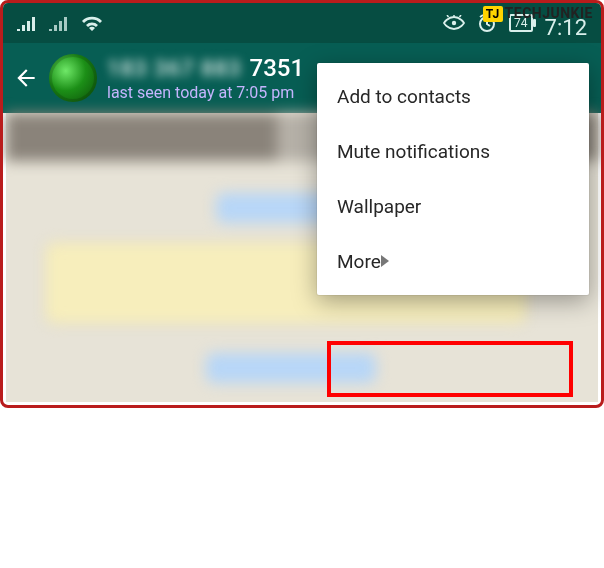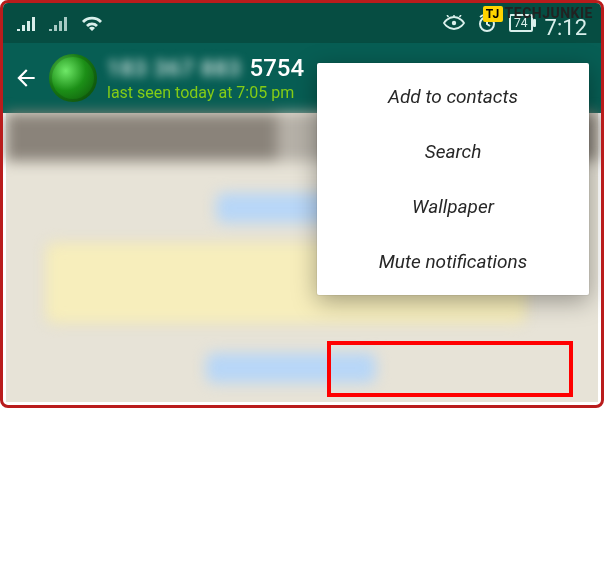--- a/index.html
+++ b/index.html
@@ -14,31 +14,31 @@
   .battery-box { border: 2px solid #d9efeb; border-radius: 2px; padding: 0 3px; font-size: 12px; line-height: 14px; position: relative; }
   .battery-box::after { content: ""; position: absolute; right: -5px; top: 3px; width: 3px; height: 8px; background: #d9efeb; border-radius: 1px; }
   .clock { font-size: 22px; font-weight: 400; margin-top: 8px; }
   .appbar { background: #075e54; height: 70px; display: flex; align-items: center; padding: 0 10px; color: #fff; gap: 10px; }
   .back-btn { color: #fff; display: flex; align-items: center; }
   .avatar { width: 48px; height: 48px; border-radius: 50%; background: radial-gradient(circle at 35% 35%, #6fe868 0%, #1c8f17 45%, #0b4a08 100%); box-shadow: inset 0 0 0 3px rgba(0,0,0,0.15); }
   .titles { display: flex; flex-direction: column; line-height: 1.25; }
   .contact-row { display: flex; align-items: baseline; gap: 8px; }
   .contact-blur { filter: blur(5px); font-size: 22px; font-weight: 500; color: #dfece9; letter-spacing: 1px; }
   .contact-num { font-size: 24px; font-weight: 500; }
-  .lastseen { font-size: 16px; color: #84cc16; }
+  .lastseen { font-size: 16px; color: #c4b5fd; }
   .chatbg { position: absolute; top: 110px; left: 3px; right: 3px; bottom: 3px; background: #e7e3d7; }
   .blur-layer { position: absolute; inset: 0; filter: blur(7px); }
   .tabbar { position: absolute; top: 0; left: 0; right: 0; height: 48px; background: #a9a39a; display: flex; }
   .tabbar .dark { background: #8a837a; flex: 1; }
   .tabbar .light { background: #b6b1a8; width: 50px; }
   .bubble { position: absolute; border-radius: 8px; }
   .bubble.blue { background: #b7d6f7; }
   .bubble.yellow { background: #f7eebc; border: 1px solid #e8d98f; }
   .menu { position: absolute; top: 60px; right: 12px; width: 272px; background: #fff; border-radius: 2px; box-shadow: 0 6px 24px rgba(0,0,0,0.35), 0 0 0 1px rgba(0,0,0,0.05); padding: 6px 0; }
-  .menu-item { padding: 16px 20px; font-size: 19px; color: #272727; display: flex; align-items: center; justify-content: center; cursor: pointer; font-style: italic; }
+  .menu-item { padding: 16px 20px; font-size: 19px; color: #272727; display: flex; align-items: center; justify-content: flex-start; cursor: pointer; }
   .highlight-box { position: absolute; border: 4px solid #ff0000; pointer-events: none; }
   .chev { color: #777; font-size: 14px; }
 </style>
 </head>
 <body>
 
 <div class="frame">
 
   <div class="watermark">
     <span class="tj">TJ</span><span>TECHJUNKIE</span>
@@ -84,21 +84,21 @@
   <div class="appbar">
     <span class="back-btn">
       <svg width="26" height="26" viewBox="0 0 24 24">
           <path fill="#fff" d="M20 11H7.8l5.6-5.6L12 4l-8 8 8 8 1.4-1.4L7.8 13H20z"></path>
         </svg>
     </span>
     <div class="avatar"></div>
     <div class="titles">
       <div class="contact-row">
         <span class="contact-blur">183 367 883</span>
-        <span class="contact-num">5754</span>
+        <span class="contact-num">7351</span>
       </div>
       <span class="lastseen">last seen today at 7:05 pm</span>
     </div>
   </div>
 
   <div class="chatbg">
     <div class="blur-layer">
       <div class="tabbar">
         <div class="dark"></div>
           <div class="light"></div>
@@ -109,25 +109,30 @@
       <div class="bubble blue" style="top:240px; left:200px; width:170px; height:30px;"></div>
       <div class="bubble blue" style="top:380px; left:190px; width:160px; height:30px;"></div>
     </div>
   </div>
 
   <div class="menu">
     <div class="menu-item">
       <span>Add to contacts</span>
     </div>
     <div class="menu-item">
-      <span>Search</span>
+      <span>Mute notifications</span>
     </div>
     <div class="menu-item">
       <span>Wallpaper</span>
     </div>
     <div class="menu-item">
-      <span>Mute notifications</span>
+      <span>More</span>
+      <span class="chev">
+        <svg width="8" height="12" viewBox="0 0 8 12">
+            <path fill="#777" d="M0 0l8 6-8 6z"></path>
+          </svg>
+      </span>
     </div>
   </div>
 
   <div class="highlight-box" style="top:338px; left:324px; width:246px; height:56px;"></div>
 
 </div>
 
 </body></html>

